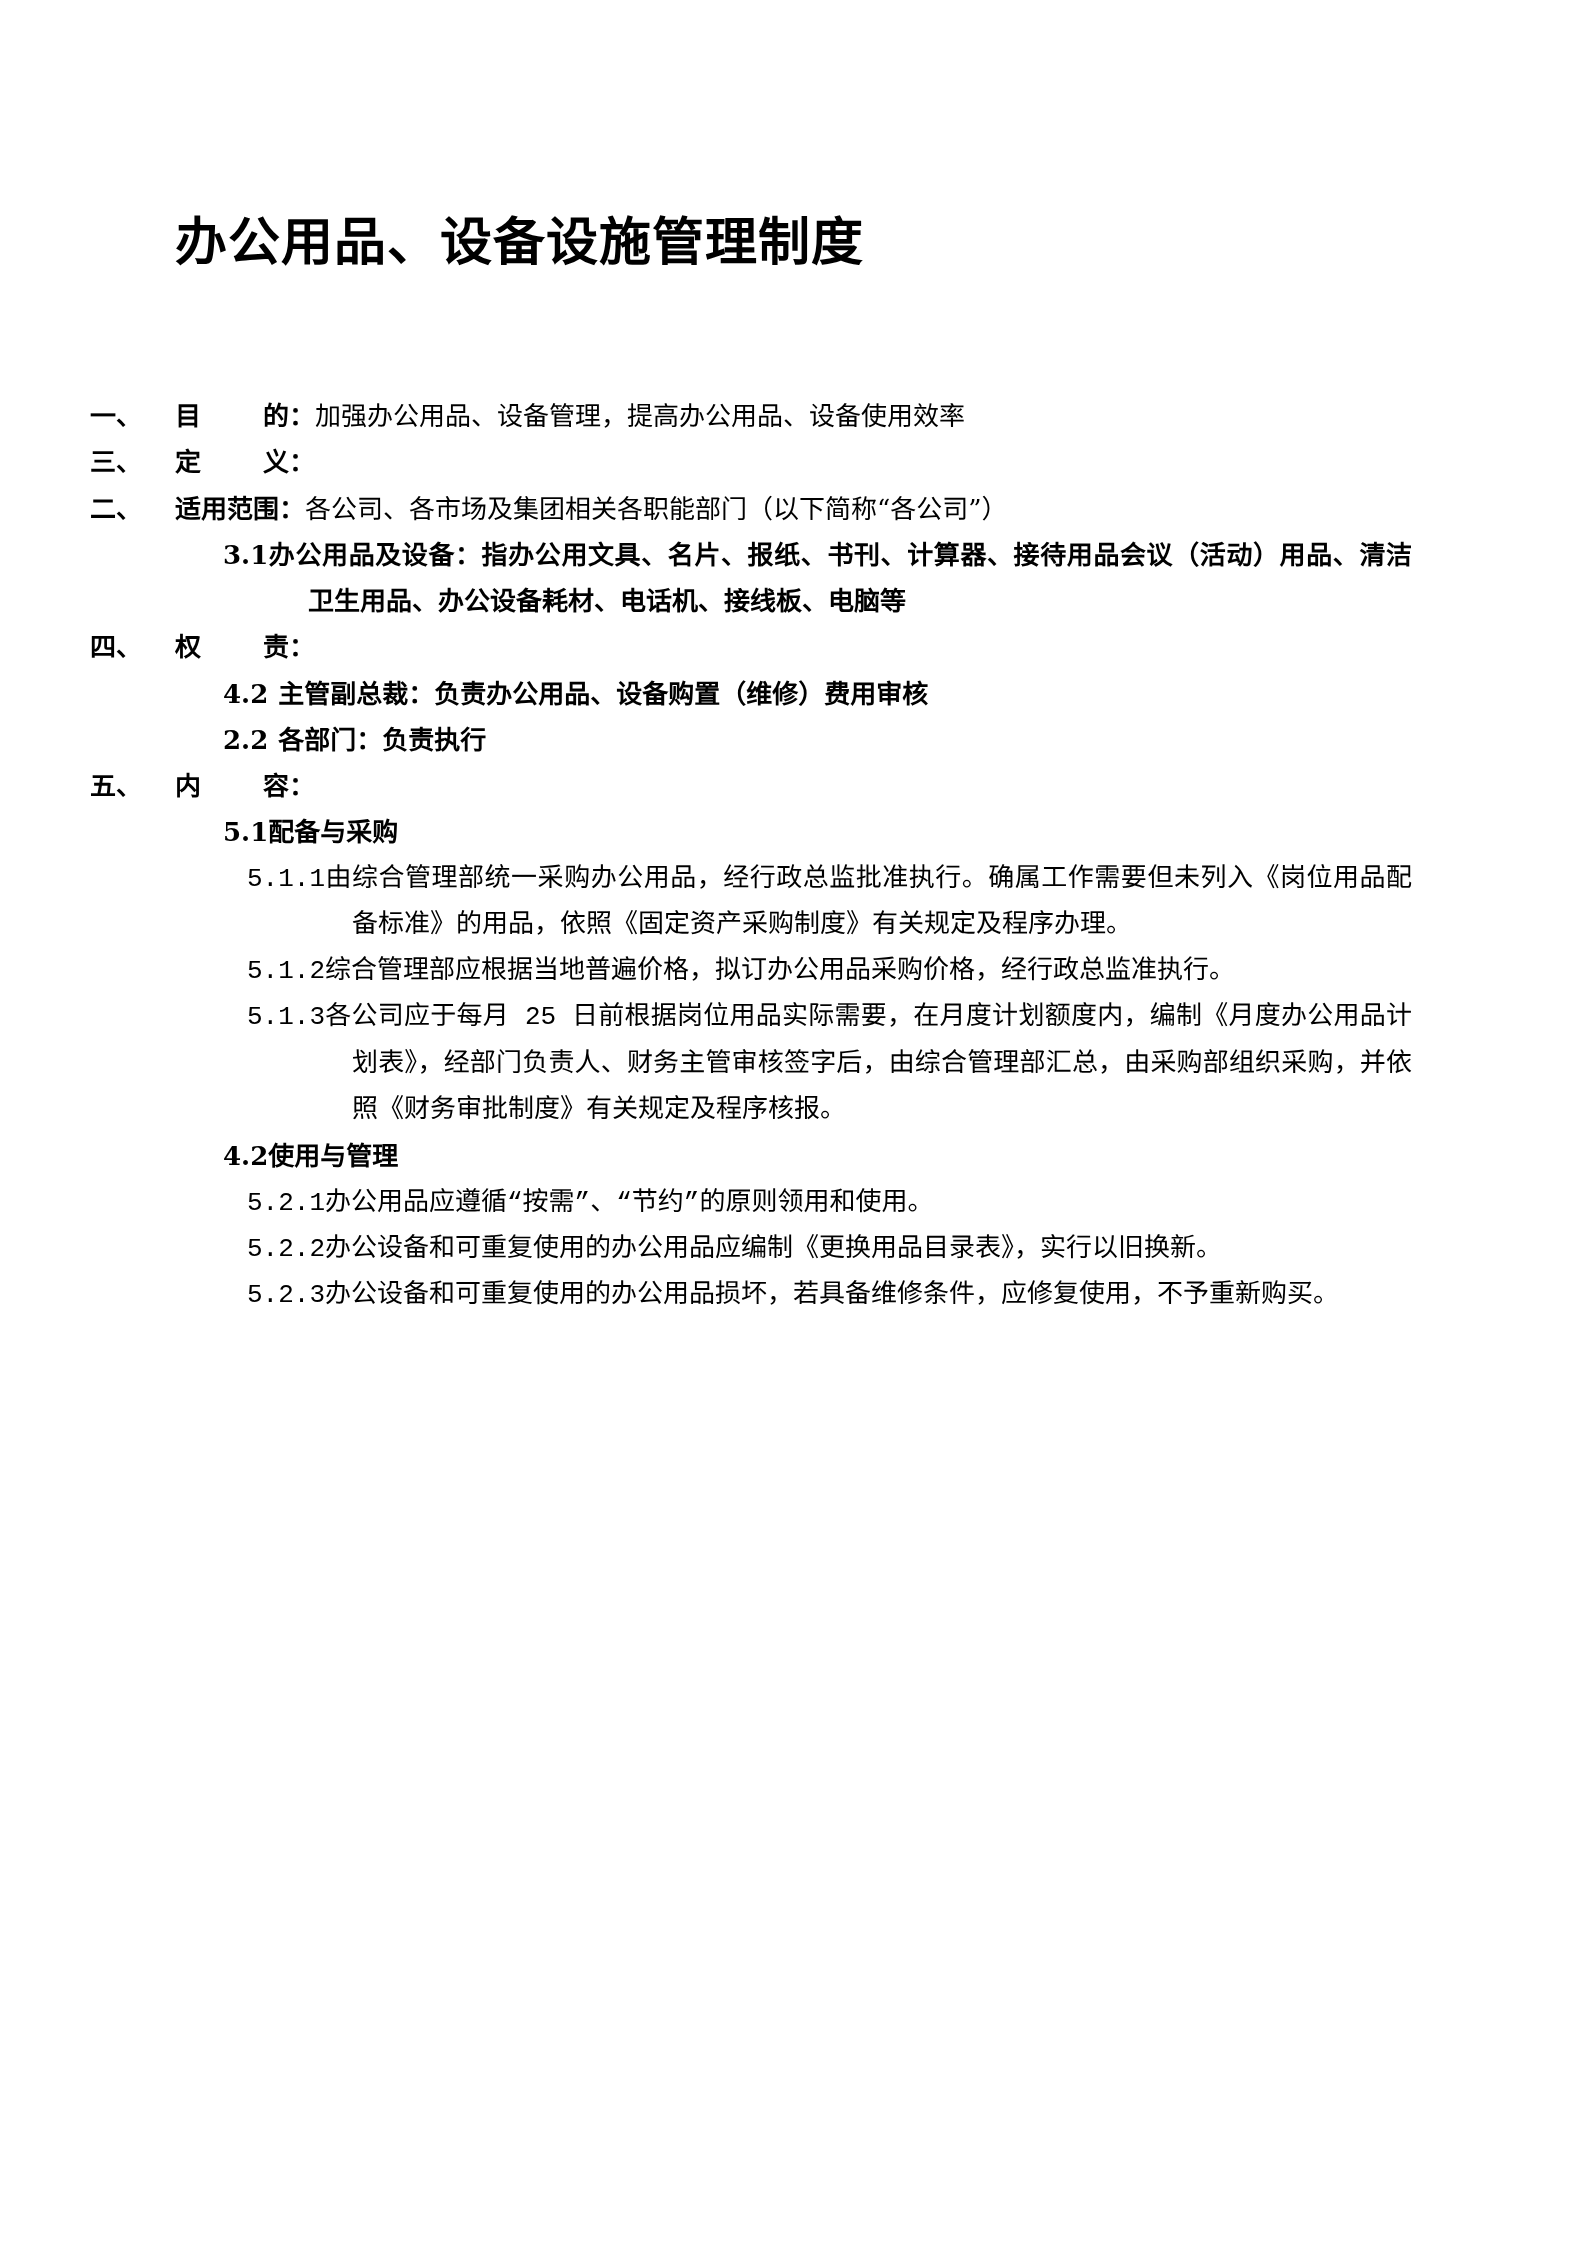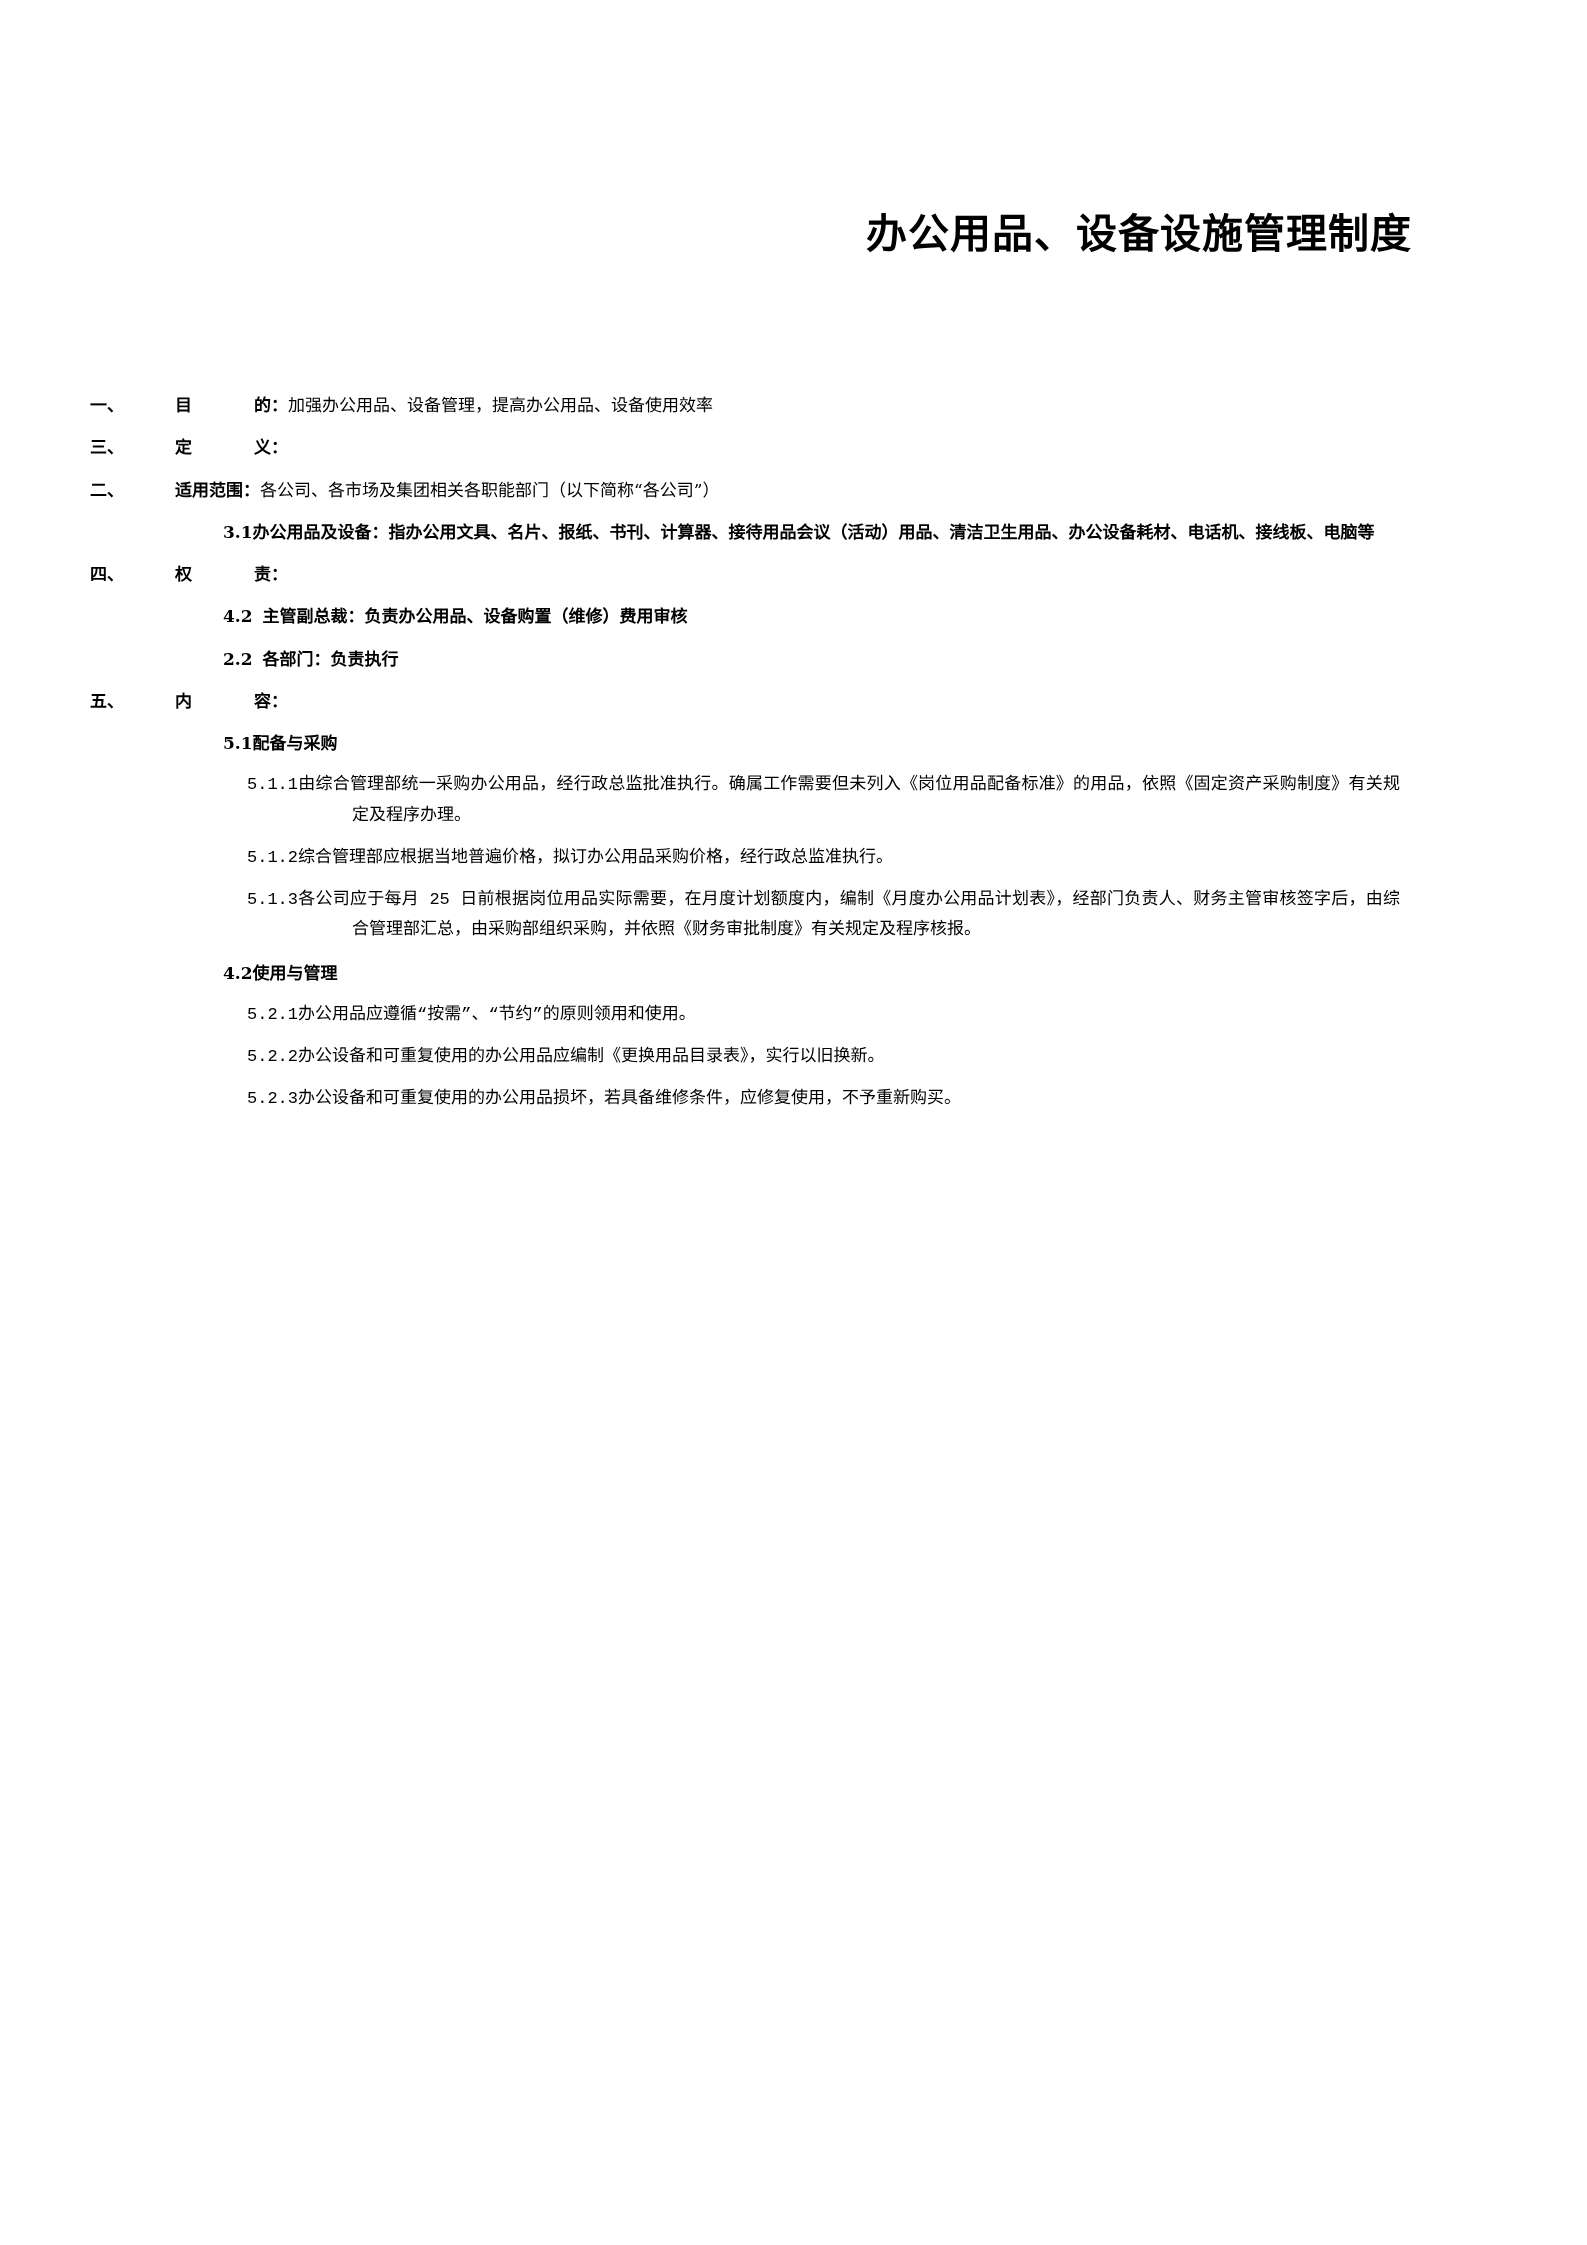--- a/index.html
+++ b/index.html
@@ -15,34 +15,34 @@
     -webkit-font-smoothing: antialiased;
   }
   .page {
     position: relative;
     width: 1587px;
     height: 2245px;
     box-sizing: border-box;
     padding: 165px 175px 120px 175px;
   }
   .doc-title {
-    text-align: right;
-    font-size: 41px;
+    text-align: left;
+    font-size: 52px;
     font-weight: bold;
     letter-spacing: 1px;
     margin: 35px 0 0 0;
     font-family: "DejaVu Sans", "Liberation Sans", sans-serif;
   }
   .spacer-after-title {
     height: 118px;
   }
   .line {
-    font-size: 17px;
+    font-size: 26px;
     line-height: 1.78;
-    margin: 12px;
+    margin: 0;
     text-align: justify;
     text-justify: inter-ideograph;
   }
   .lvl1 {
     margin-left: 0px;
   }
   .lvl1 .num {
     font-weight: bold;
     display: inline-block;
   }

